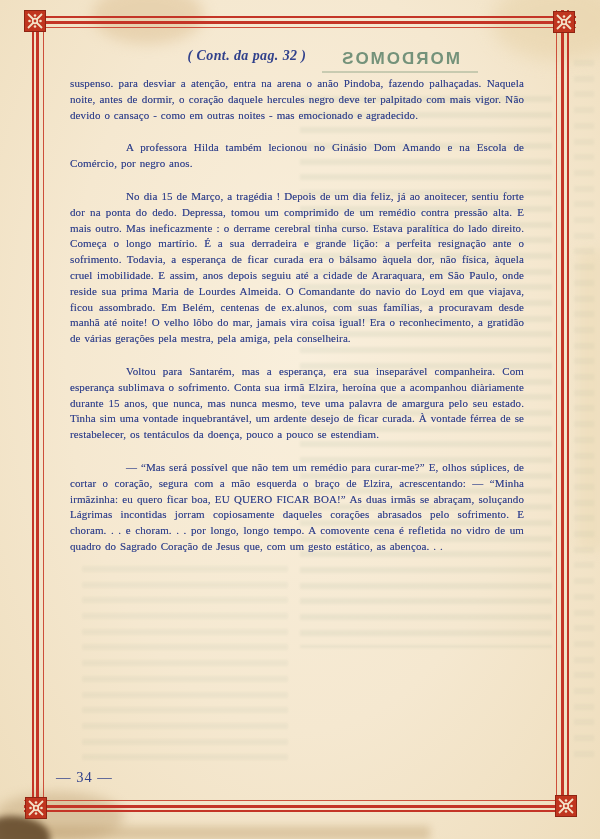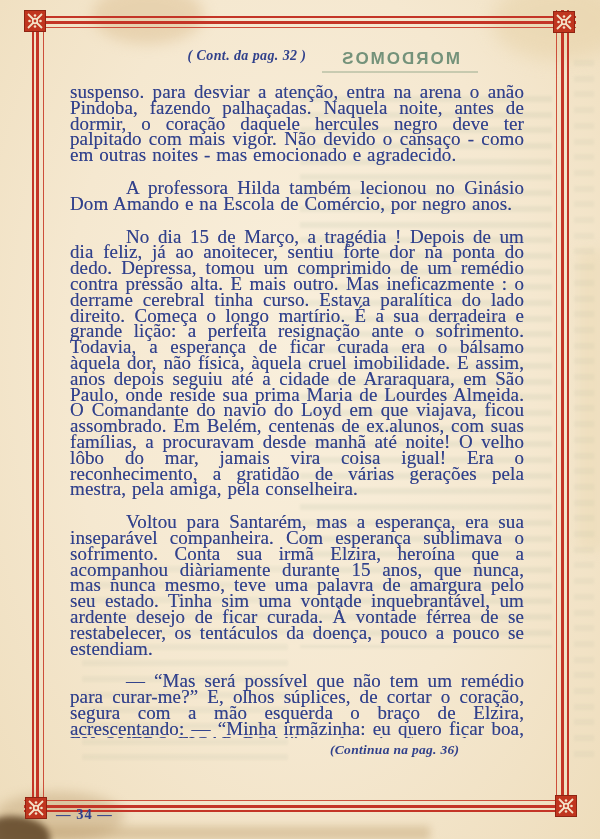--- a/index.html
+++ b/index.html
@@ -46,38 +46,38 @@
   .ornament{position:absolute;width:22px;height:22px;}
   .o-tl{left:24px;top:10px;} .o-tr{left:553px;top:11px;} .o-bl{left:25px;top:797px;} .o-br{left:555px;top:795px;}
   
   .content{
     position:absolute;left:70px;top:48px;width:454px;height:690px;overflow:hidden;
     color:var(--ink-blue);
   }
   .cont-header{
     font-size:14px;font-weight:bold;font-style:italic;
     text-align:center;transform:translateX(-50px);
-    margin:0 0 20px 0;letter-spacing:.4px;
+    margin:0 0 12px 0;letter-spacing:.4px;
   }
   .paras p{
     margin:0 0 17px 0;
-    font-size:19px;line-height:15.8px;
+    font-size:11px;line-height:15.8px;
     text-align:justify;letter-spacing:.1px;word-spacing:1px;
     text-shadow:0 0 .4px rgba(49,65,140,.55);
   }
   .paras p.indent{text-indent:56px;}
   .cont-footer{
     position:absolute;left:330px;top:742px;width:160px;
     font-size:13.5px;font-weight:bold;font-style:italic;
     color:var(--ink-blue);letter-spacing:.3px;white-space:nowrap;
   }
   .page-number{
     position:absolute;left:56px;top:769px;
-    font-size:14.5px;font-weight:bold;color:var(--ink-blue);
-    letter-spacing:1px;white-space:nowrap;margin-top:37px;
+    font-size:14.5px;font-weight:normal;color:var(--ink-blue);
+    letter-spacing:1px;white-space:nowrap;
   }
 </style>
 </head>
 <body>
 
 <div class="scan">
 
   <div class="stain stain-top"></div>
   <div class="stain stain-topright"></div>
   <div class="stain stain-rightedge"></div>
@@ -156,15 +156,14 @@
     <div class="cont-header">( Cont. da pag. 32 )</div>
     <div class="paras">
         <p>suspenso. para desviar a atenção, entra na arena o anão Pindoba, fazendo palhaçadas. Naquela noite, antes de dormir, o coração daquele hercules negro deve ter palpitado com mais vigor. Não devido o cansaço - como em outras noites - mas emocionado e agradecido.</p>
         <p class="indent">A professora Hilda também lecionou no Ginásio Dom Amando e na Escola de Comércio, por negro anos.</p>
         <p class="indent">No dia 15 de Março, a tragédia ! Depois de um dia feliz, já ao anoitecer, sentiu forte dor na ponta do dedo. Depressa, tomou um comprimido de um remédio contra pressão alta. E mais outro. Mas ineficazmente : o derrame cerebral tinha curso. Estava paralítica do lado direito. Começa o longo martírio. É a sua derradeira e grande lição: a perfeita resignação ante o sofrimento. Todavia, a esperança de ficar curada era o bálsamo àquela dor, não física, àquela cruel imobilidade. E assim, anos depois seguiu até a cidade de Araraquara, em São Paulo, onde reside sua prima Maria de Lourdes Almeida. O Comandante do navio do Loyd em que viajava, ficou assombrado. Em Belém, centenas de ex.alunos, com suas famílias, a procuravam desde manhã até noite! O velho lôbo do mar, jamais vira coisa igual! Era o reconhecimento, a gratidão de várias gerações pela mestra, pela amiga, pela conselheira.</p>
         <p class="indent">Voltou para Santarém, mas a esperança, era sua inseparável companheira. Com esperança sublimava o sofrimento. Conta sua irmã Elzira, heroína que a acompanhou diàriamente durante 15 anos, que nunca, mas nunca mesmo, teve uma palavra de amargura pelo seu estado. Tinha sim uma vontade inquebrantável, um ardente desejo de ficar curada. À vontade férrea de se restabelecer, os tentáculos da doença, pouco a pouco se estendiam.</p>
         <p class="indent">— “Mas será possível que não tem um remédio para curar-me?” E, olhos súplices, de cortar o coração, segura com a mão esquerda o braço de Elzira, acrescentando: — “Minha irmãzinha: eu quero ficar boa, EU QUERO FICAR BOA!” As duas irmãs se abraçam, soluçando Lágrimas incontidas jorram copiosamente daqueles corações abrasados pelo sofrimento. E choram. . . e choram. . . por longo, longo tempo. A comovente cena é refletida no vidro de um quadro do Sagrado Coração de Jesus que, com um gesto estático, as abençoa. . .</p>
       </div>
   </div>
 
-  <div class="cont-footer">(Continua na pag. 36)</div>
   <div class="page-number">— 34 —</div>
 </div>
 
 </body></html>

